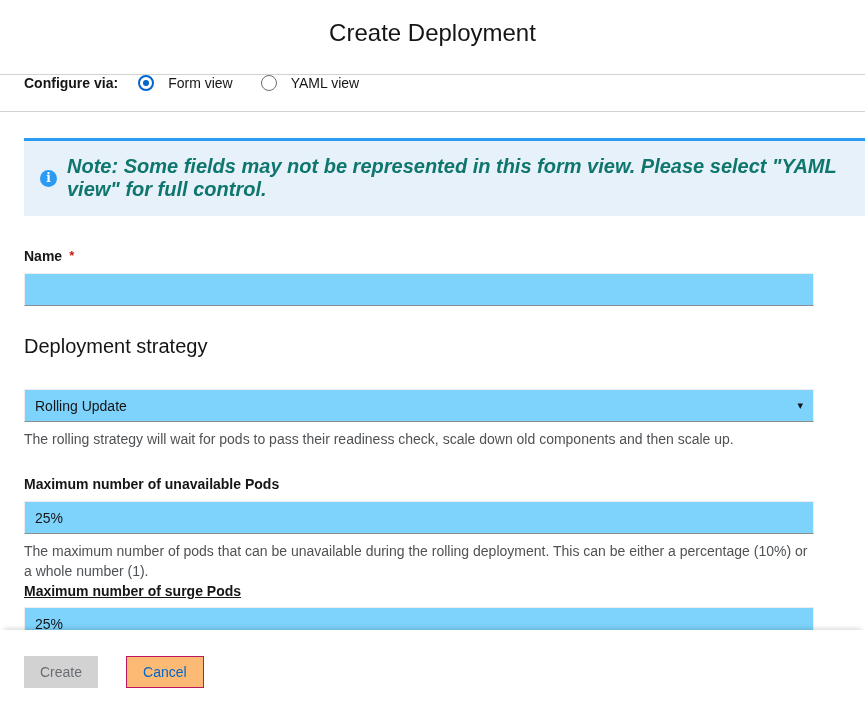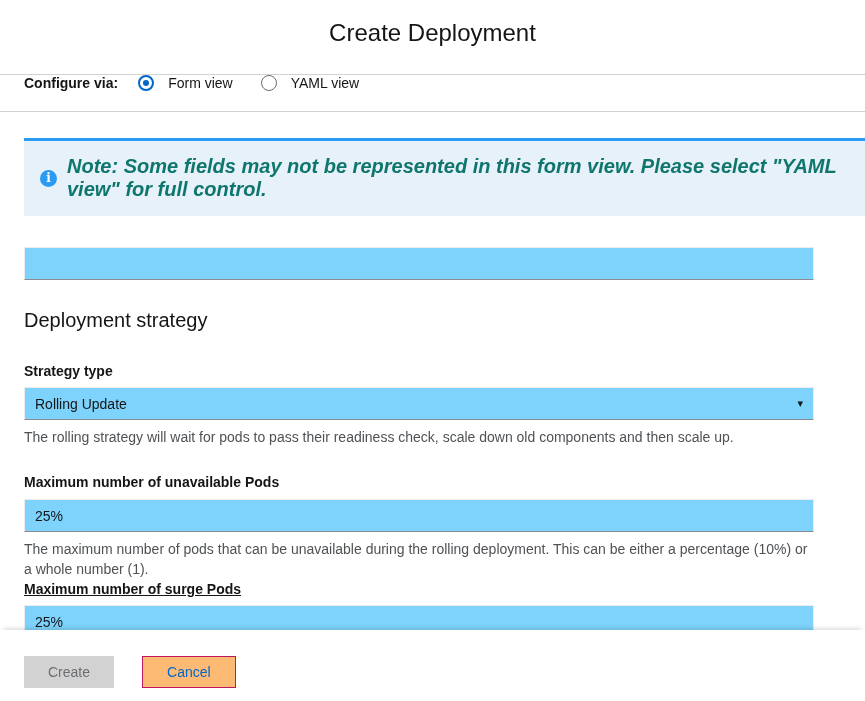--- a/index.html
+++ b/index.html
@@ -97,21 +97,21 @@
   
   .form-footer {
     position: absolute; left: 0; right: 0; bottom: 0;
     height: 71px; background: #ffffff;
     box-shadow: 0 -5px 5px -4px rgba(3, 3, 3, 0.18);
     padding: 26px 0 0 24px;
     display: flex; align-items: flex-start;
   }
   .btn {
     font-family: "Liberation Sans", sans-serif;
-    font-size: 14px; height: 32px; padding: 0 24px;
+    font-size: 14px; height: 32px; padding: 0 16px;
     display: inline-flex; align-items: center; justify-content: center;
     border-radius: 0; cursor: pointer;
   }
   .btn-create {
     background: #d2d2d2; color: #6a6e73; border: none; cursor: not-allowed;
   }
   .btn-cancel {
     background: #fdba74; color: #0066cc; border: 1px solid #be185d;
     margin-left: 28px;
   }
@@ -138,27 +138,27 @@
 </div>
 
 <div class="alert">
   <span class="alert-icon">i</span>
   <span class="alert-title">Note: Some fields may not be represented in this form view. Please select "YAML view" for full control.</span>
 </div>
 
 <div class="form-area">
 
   <div class="form-group group-name">
+    <label class="field-label"><span>Name</span><span class="required">*</span></label>
     <input class="text-input" type="text" value="" style="">
   </div>
 
   <h2 class="section-heading">Deployment strategy</h2>
 
   <div class="form-group group-strategy">
-    <label class="field-label">Strategy type</label>
     <div class="select-box">
       <span>Rolling Update</span>
       <span class="caret">▾</span>
     </div>
     <div class="helper-text">The rolling strategy will wait for pods to pass their readiness check, scale down old components and then scale up.</div>
   </div>
 
   <div class="form-group group-unavailable">
     <label class="field-label">Maximum number of unavailable Pods</label>
     <input class="text-input" type="text" value="25%" style="">

